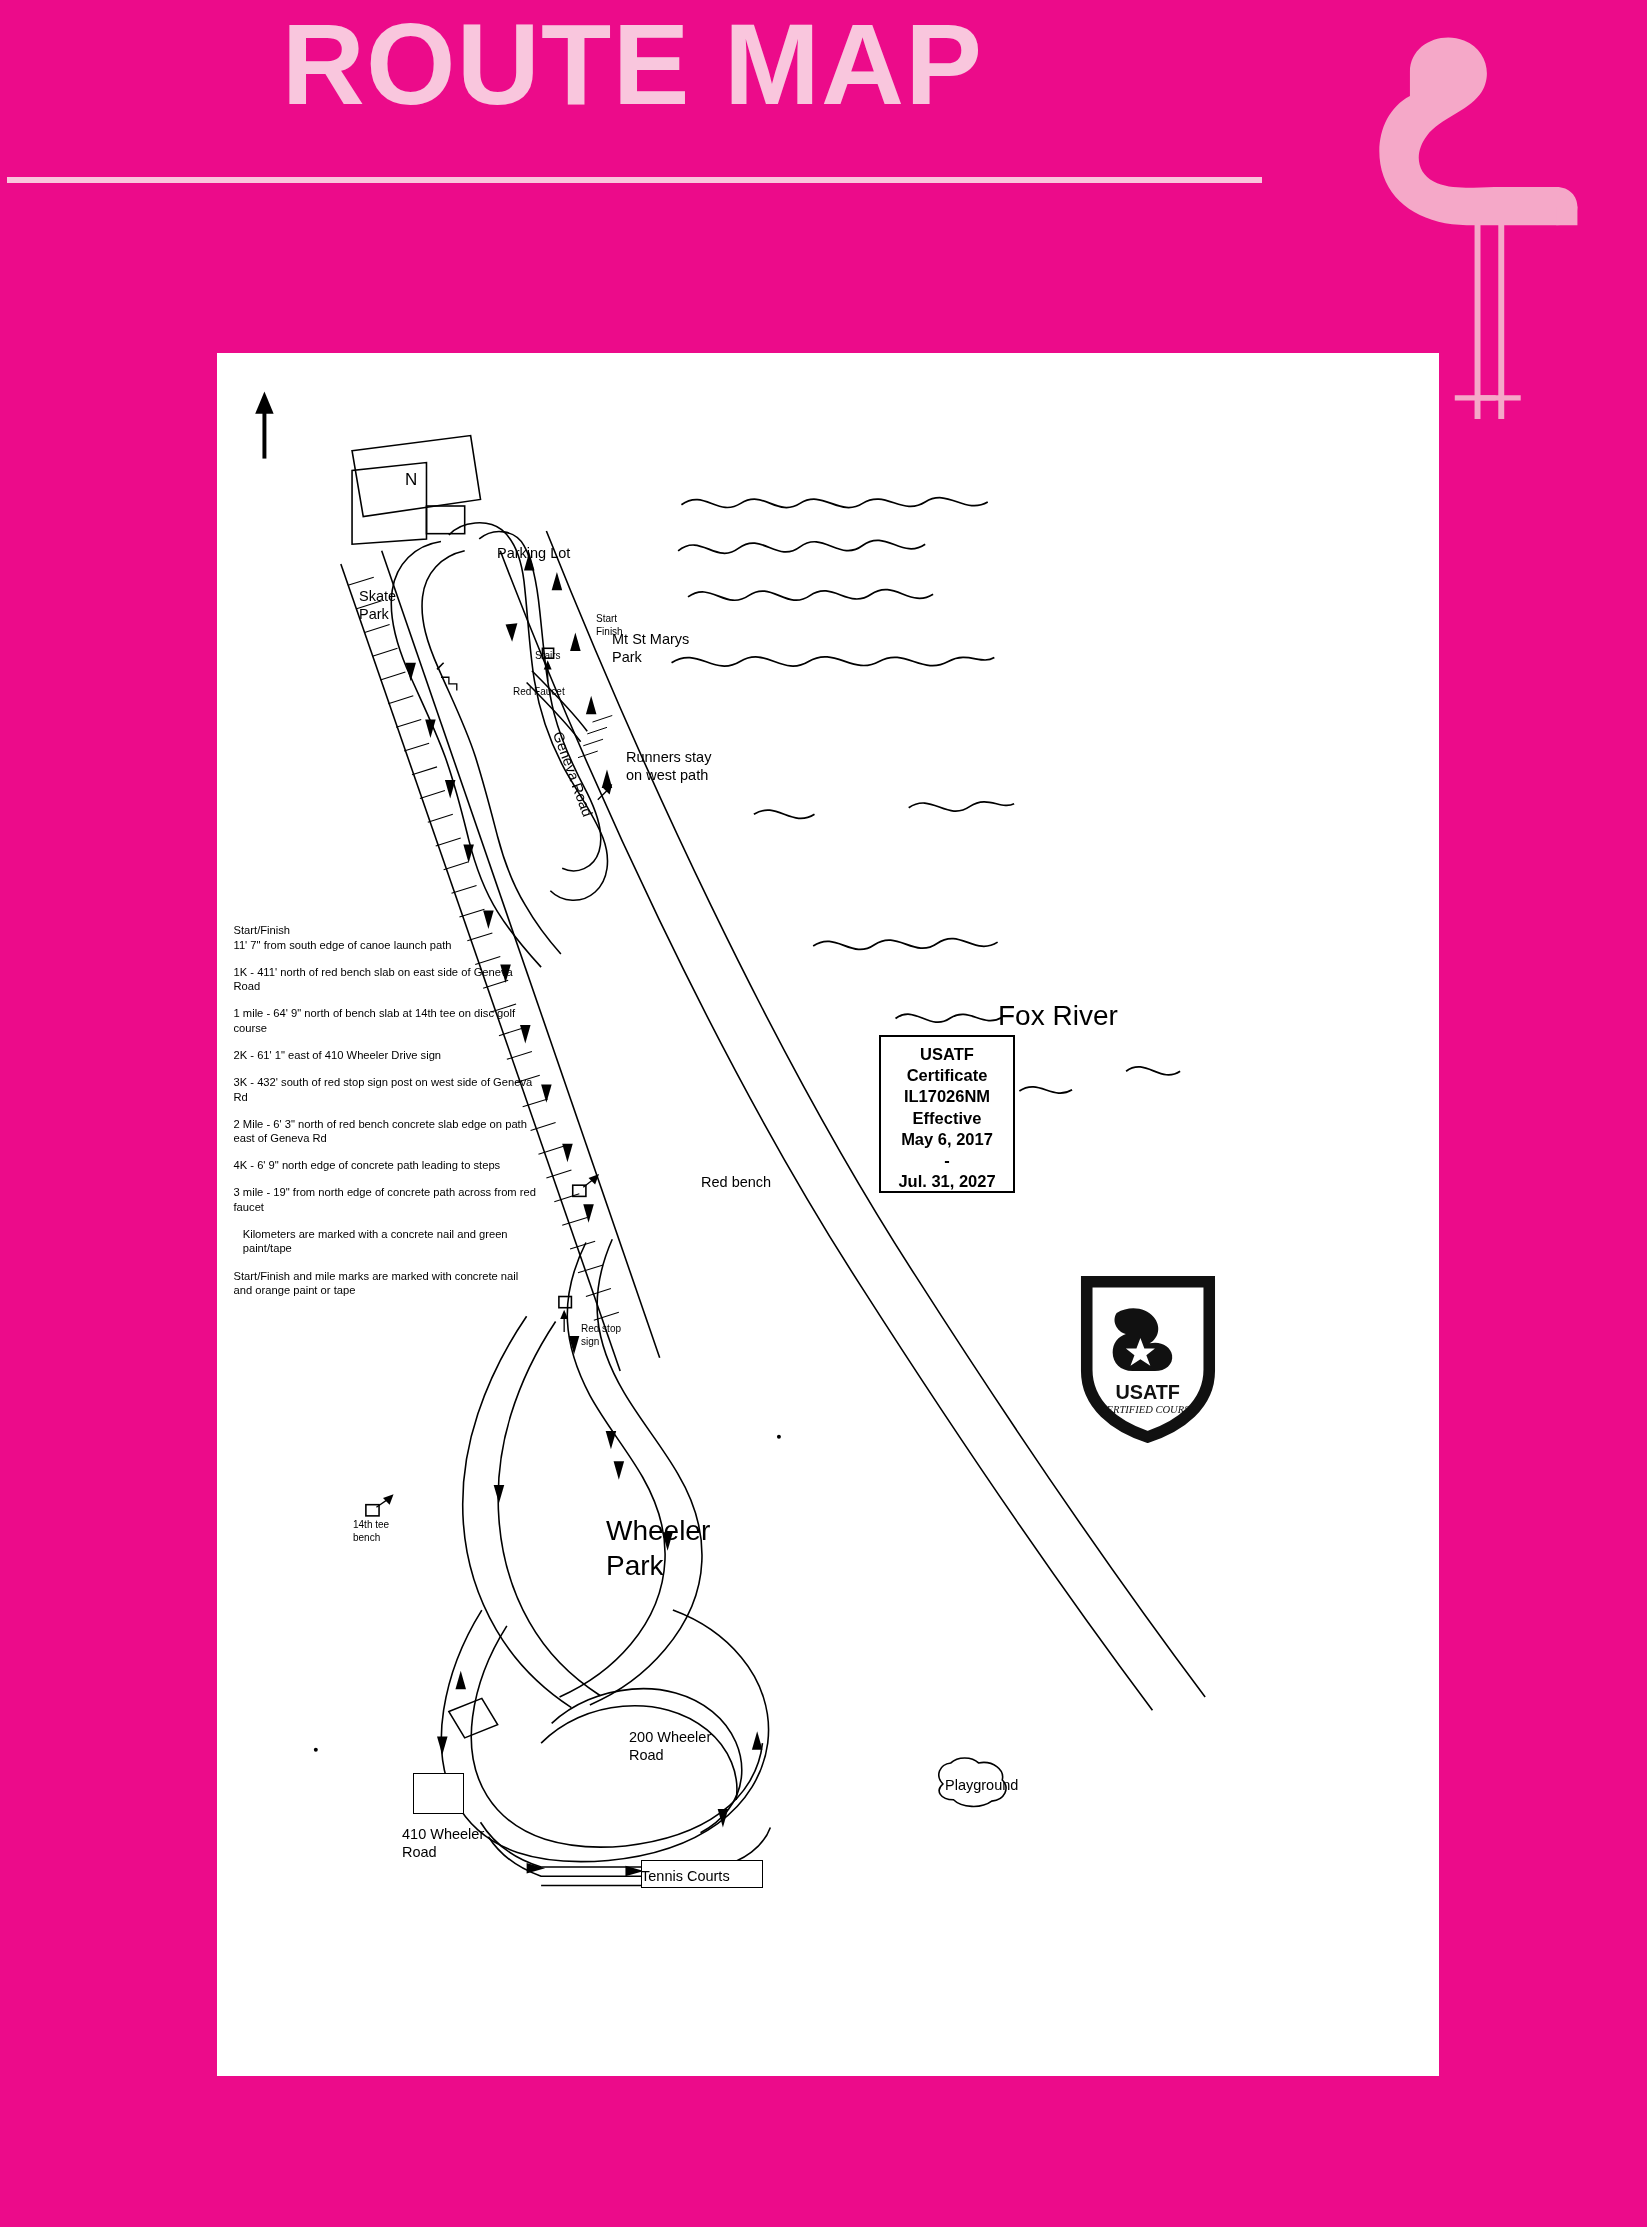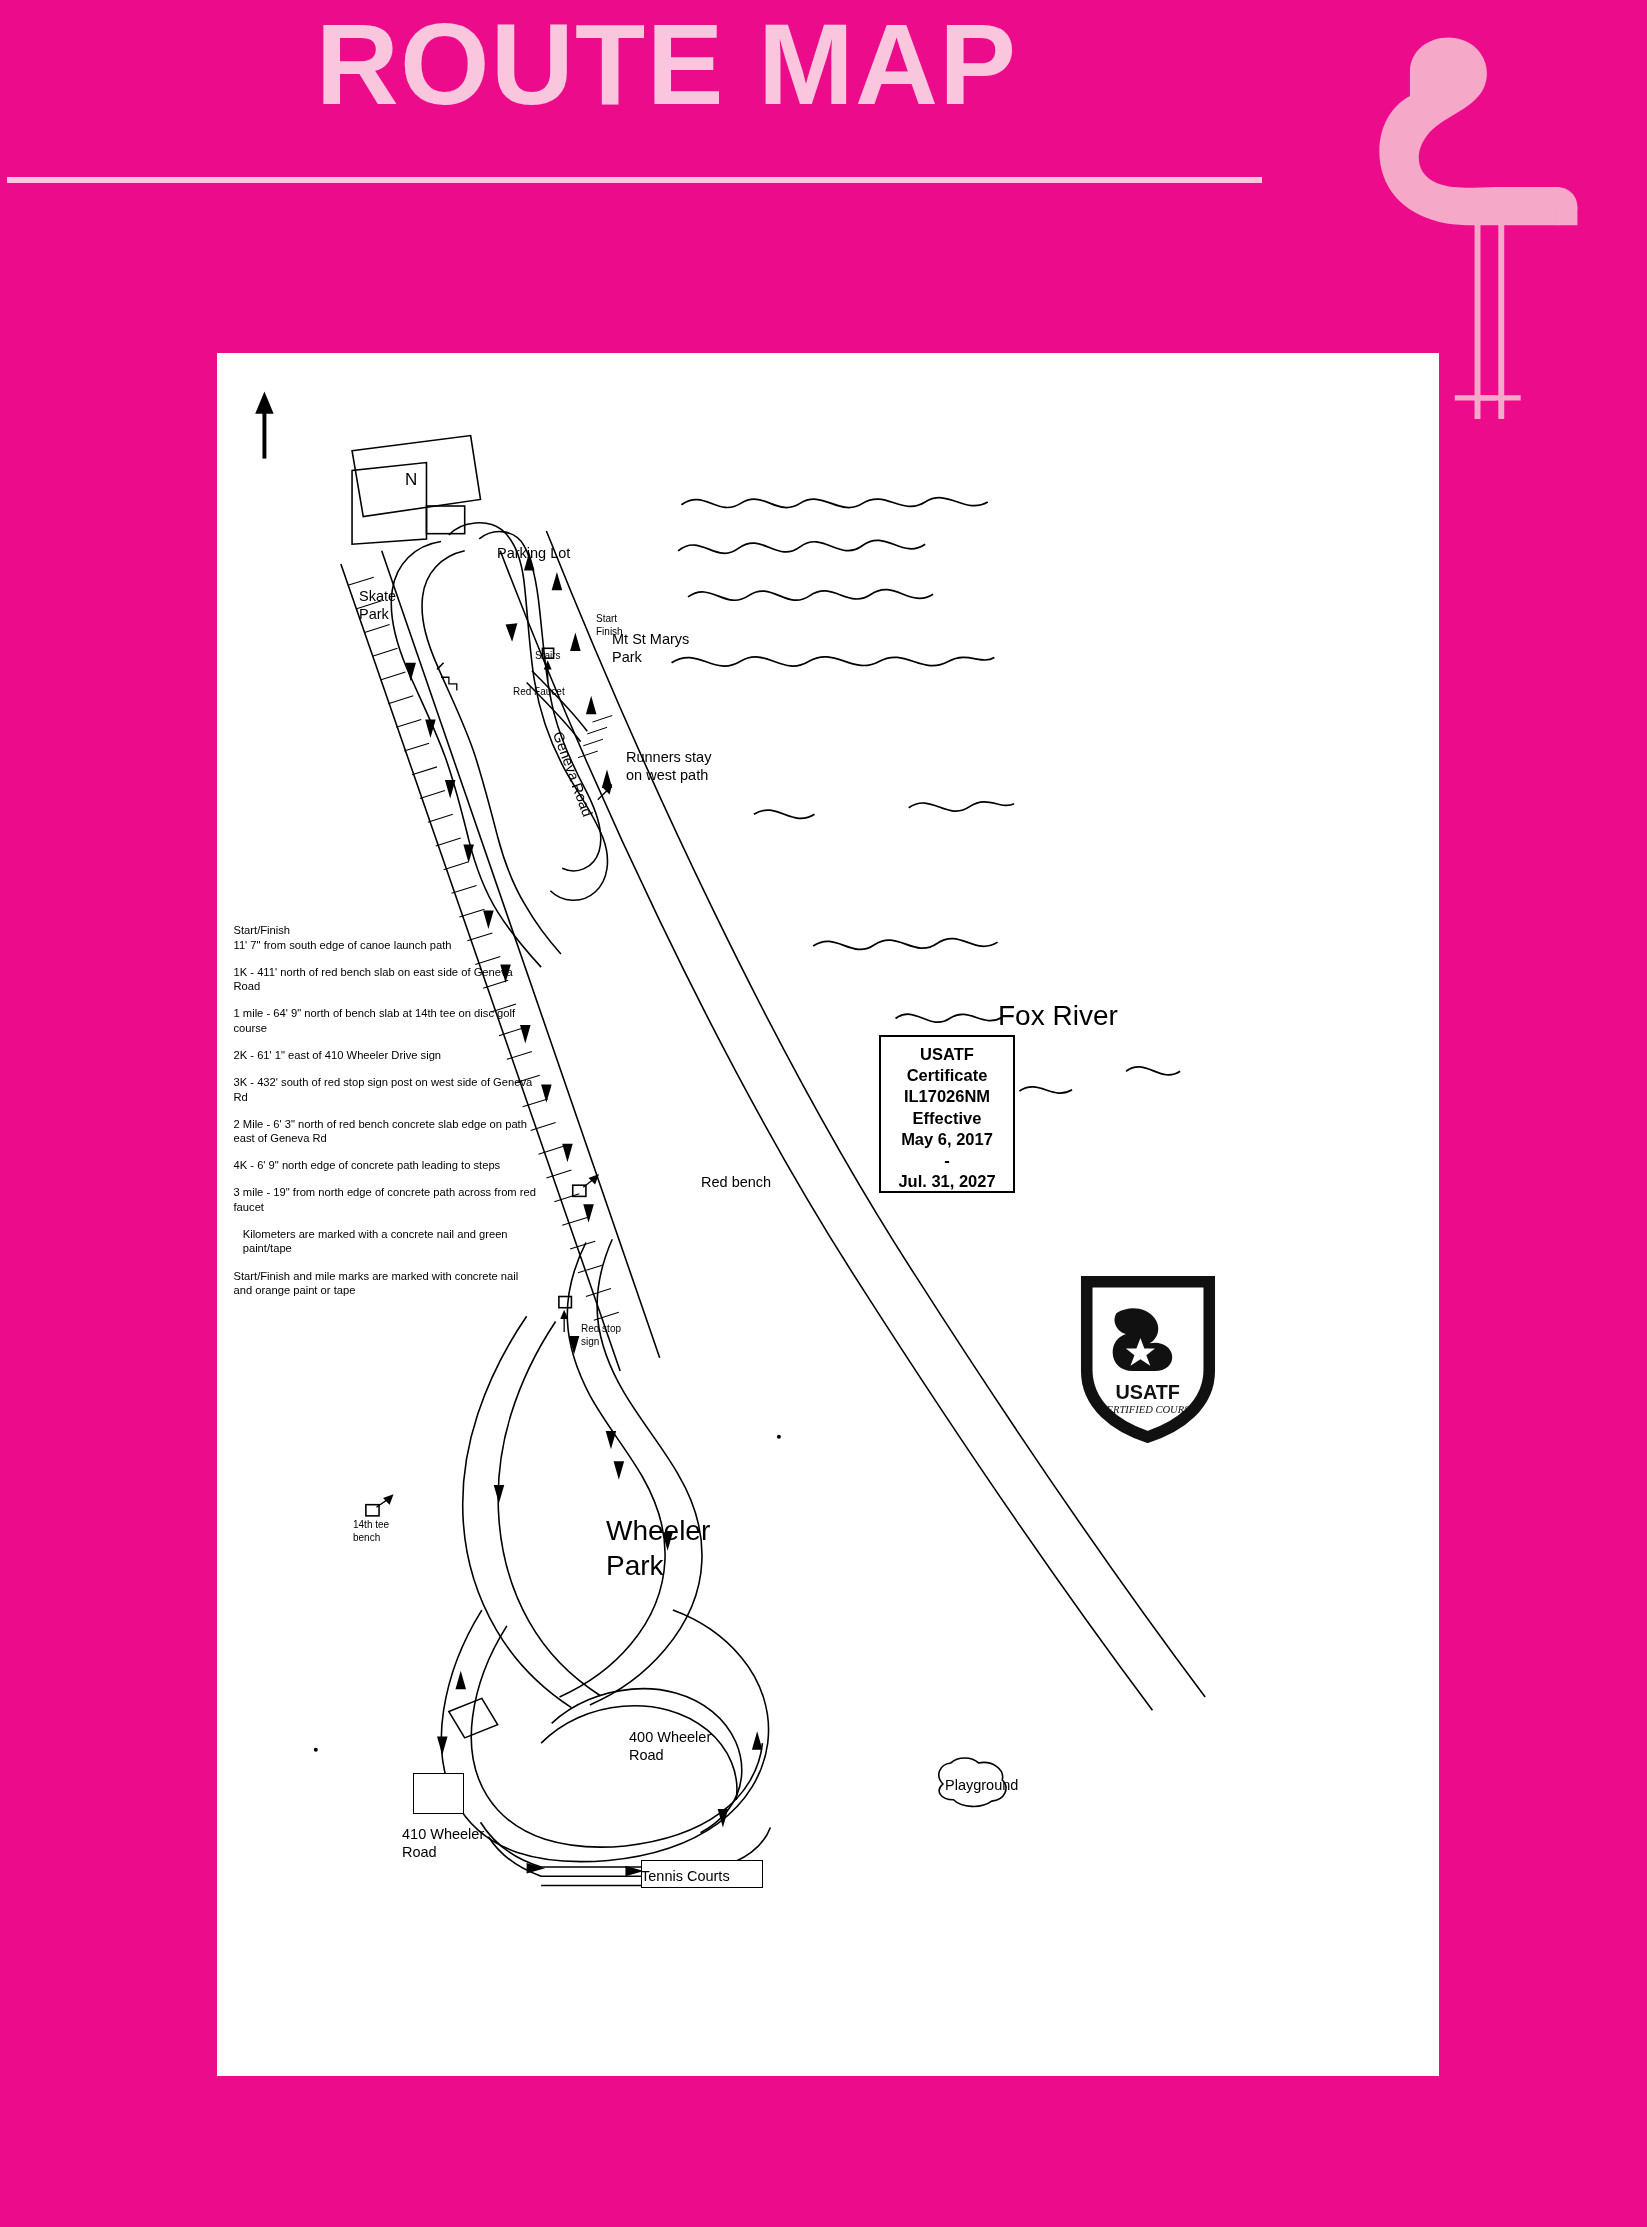--- a/index.html
+++ b/index.html
@@ -26,21 +26,20 @@
     position: absolute;
     left: 0; top: 6.6px;
     width: 1265px;
     text-align: center;
     font-size: 115px;
     font-weight: bold;
     color: #f9c6dd;
     letter-spacing: 1.3px;
     line-height: 1;
     font-family: "Liberation Sans", sans-serif;
-    margin-left: 34px;
   }
   #header-rule {
     position: absolute;
     left: 6.6px;
     top: 177px;
     width: 1255px;
     height: 6px;
     background: #f9c6dd;
   }
 
@@ -371,21 +370,21 @@
   <div class="mlabel s13" style="left:349px; top:376px; transform: rotate(70deg); transform-origin: left top;">Geneva Road</div>
 
   <div class="mlabel s13" style="left:484px; top:820px;">Red bench</div>
   <div class="mlabel s11" style="left:364px; top:970px;">Red stop
 sign</div>
   <div class="mlabel s11" style="left:136px; top:1166px;">14th tee
 bench</div>
 
   <div class="mlabel s22 center" style="left:389px; top:1160px; width:158px;">Wheeler
 Park</div>
-  <div class="mlabel s13" style="left:412px; top:1375px;">400 Wheeler
+  <div class="mlabel s13" style="left:412px; top:1375px;">200 Wheeler
 Road</div>
   <div class="mlabel s13 center" style="left:185px; top:1472px; width:105px;">410 Wheeler
 Road</div>
   <div class="mlabel s13" style="left:728px; top:1423px;">Playground</div>
 
   <div class="box-outline" style="left:196px; top:1420px; width:51px; height:41px;"></div>
 
   <div class="box-outline" style="left:424px; top:1507px; width:122px; height:28px;"></div>
   <div class="mlabel s13 center" style="left:424px; top:1514px; width:122px;">Tennis Courts</div>
 

